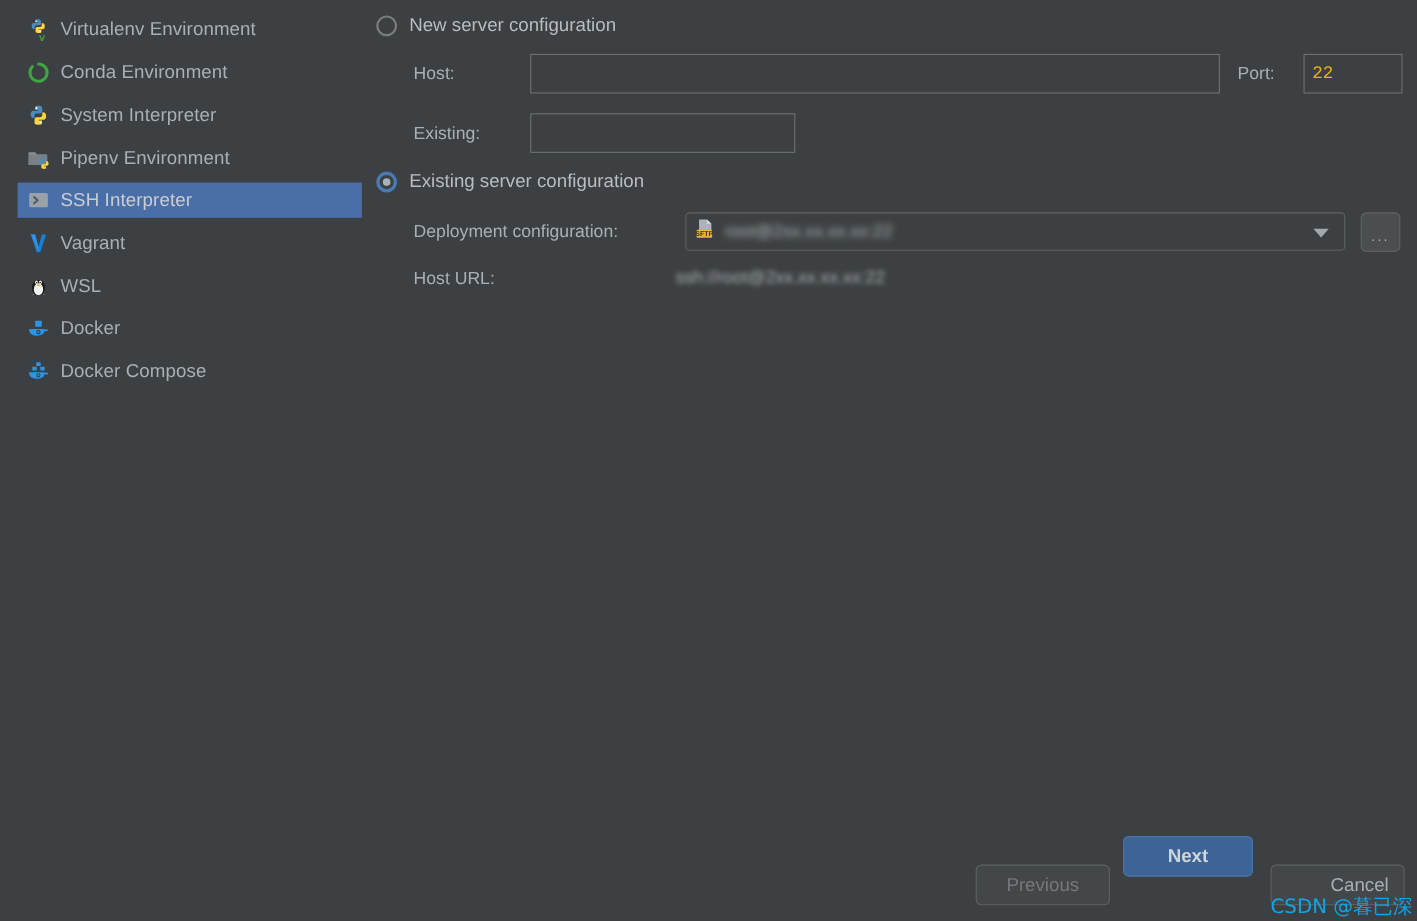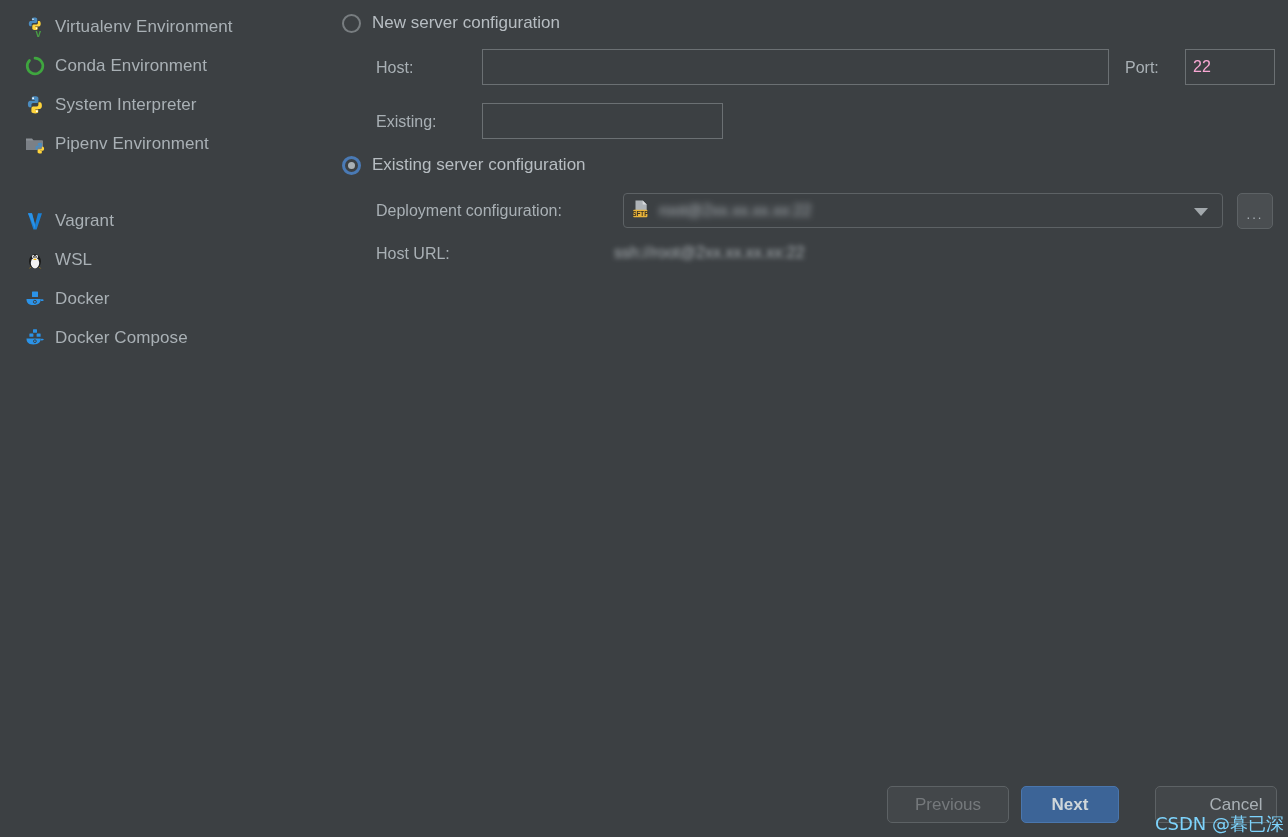--- a/index.html
+++ b/index.html
@@ -101,22 +101,22 @@
     position: absolute;
     font-size: 16px;
     color: #a9b0b5;
     white-space: nowrap;
   }
   .txtfield {
     position: absolute;
     box-sizing: border-box;
     background: #3c4043;
     border: 1px solid #6b7073;
-    color: #f9a8d4;
-    font-family: Liberation Sans, sans-serif;
+    color: #eab308;
+    font-family: Liberation Mono, monospace;
     font-size: 16px;
     padding: 0 7px;
     outline: none;
   }
   .txtfield::placeholder { color: #6e7477; }
 
   
   #combo {
     position: absolute;
     left: 287px; top: 193px;
@@ -194,21 +194,21 @@
     background: #3c6497;
     border: 1px solid #4a76ad;
     color: #cfd6da;
     font-weight: bold;
   }
 
   #watermark {
     position: absolute;
     left: 1155px; top: 812px;
     font-size: 18px;
-    color: #7dd3fc;
+    color: #0ea5e9;
     white-space: nowrap;
     font-family: "DejaVu Sans", sans-serif;
   }
 </style>
 </head>
 <body>
 
 <div id="sidebar">
 
   <div class="side-item" style="top:11px;">
@@ -255,20 +255,29 @@
         <path d="M2 7.5h17v9.5H2z" fill="#7b8086"></path>
         <g transform="translate(9,8.5) scale(0.62)">
           <path d="M10.6 2.2c-3 0-2.8 1.3-2.8 1.3v2.6h2.9v.6H6.6S3.9 6.4 3.9 9.9c0 3.5 2 3.4 2 3.4h1.5v-2.2s-.1-2 1.9-2h3.2s1.9 0 1.9-1.9V4.1s.3-1.9-3.8-1.9z" fill="#4b8bbe"></path>
           <path d="M11.4 19.4c3 0 2.8-1.3 2.8-1.3v-2.6h-2.9v-.6h3.9s2.7.3 2.7-3.2c0-3.5-2-3.4-2-3.4h-1.5v2.2s.1 2-1.9 2H9.3s-1.9 0-1.9 1.9v3.1s-.3 1.9 4 1.9z" fill="#ffd43b"></path>
         </g>
       </svg>
     </span>
     <span class="side-label">Pipenv Environment</span>
   </div>
 
+  <div class="side-item selected" style="top:166px;">
+    <span class="side-ico">
+      <svg width="22" height="22" viewBox="0 0 22 22">
+        <rect x="2.5" y="4.5" width="17" height="13" rx="1.5" fill="#9aa1a8"></rect>
+        <path d="M7 8.2l3.3 2.8L7 13.8" fill="none" stroke="#4a5a6e" stroke-width="1.9" stroke-linecap="round" stroke-linejoin="round"></path>
+      </svg>
+    </span>
+    <span class="side-label">SSH Interpreter</span>
+  </div>
 
   <div class="side-item" style="top:244px;">
     <span class="side-ico">
       <svg width="22" height="22" viewBox="0 0 22 22">
         <ellipse cx="11" cy="12.5" rx="6" ry="7.2" fill="#1c1c1c"></ellipse>
         <ellipse cx="11" cy="14" rx="4.2" ry="5.4" fill="#f2f2f2"></ellipse>
         <ellipse cx="9.2" cy="7.6" rx="1.3" ry="1.6" fill="#ffffff"></ellipse>
         <ellipse cx="12.7" cy="7.6" rx="1.3" ry="1.6" fill="#ffffff"></ellipse>
         <circle cx="9.4" cy="7.9" r=".7" fill="#111"></circle>
         <circle cx="12.5" cy="7.9" r=".7" fill="#111"></circle>
@@ -354,17 +363,17 @@
   </div>
 
   <div id="browse-btn">...</div>
 
   <span class="f-label" style="left:40px; top:245px;">Host URL:</span>
   <span id="hosturl-value">ssh://root@2xx.xx.xx.xx:22</span>
 </div>
 
 <div class="btn disabled" style="left:887px; top:786px; width:122px; height:37px;">Previous</div>
 
-<div class="btn primary" style="left:1021px; top:786px; width:98px; height:37px;">Next</div>
+<div class="btn primary" style="left:1021px; top:760px; width:118px; height:37px;">Next</div>
 
 <div class="btn" style="left:1155px; top:786px; width:122px; height:37px;padding-left:40px;">Cancel</div>
 
 <div id="watermark">CSDN @暮已深</div>
 
 </body></html>

